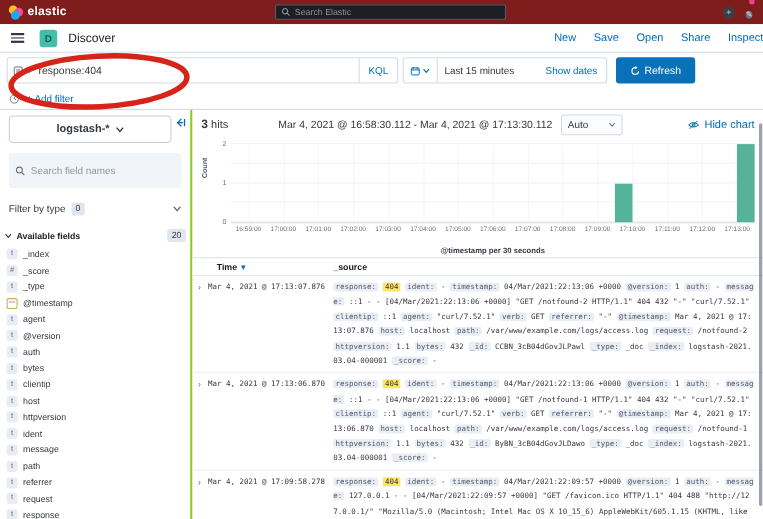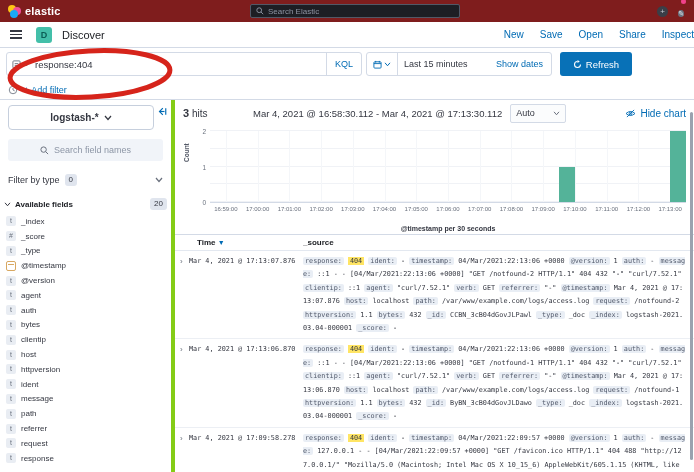--- a/index.html
+++ b/index.html
@@ -45,25 +45,25 @@
   .dp-range { font-size:9px; color:#343741; padding:0 6px; flex:1; }
   .show-dates { font-size:9px; color:#006bb4; padding-right:8px; cursor:pointer; white-space:nowrap; }
   .refresh-btn { flex:0 0 auto; margin-left:4px; width:72px; height:24px; background:#0871b7; border:none; border-radius:3px; color:#fff; font-size:9.5px; display:flex; align-items:center; justify-content:center; gap:4px; cursor:pointer; font-family:Liberation Sans, sans-serif; }
 
   
   .filterrow { position:absolute; left:0; top:80px; width:694px; height:20px; display:flex; align-items:center; gap:6px; padding:0 8px; border-bottom:1px solid #d3dae6; }
   .clock-icon { color:#69707d; }
   .add-filter { font-size:9px; color:#006bb4; cursor:pointer; }
 
   
-  .sidebar { position:absolute; left:0; top:100px; width:175px; height:372px; background:#fff; border-right:4px solid #84cc16; overflow:hidden; }
+  .sidebar { position:absolute; left:0; top:100px; width:175px; height:372px; background:#fff; border-right:2px solid #84cc16; overflow:hidden; }
   .index-row { display:flex; align-items:flex-start; padding:5px 4px 0 8px; }
   .index-btn { width:150px; height:25px; border:1px solid #c6cfdd; border-radius:4px; background:#fff; display:flex; align-items:center; justify-content:center; gap:5px; font-size:10px; font-weight:bold; color:#343741; cursor:pointer; font-family:inherit; }
   .collapse-btn { margin-left:3px; color:#006bb4; cursor:pointer; padding-top:2px; }
-  .field-search { margin:9px 8px 0 8px; height:22px; background:#f1f4f9; border-radius:3px; display:flex; align-items:center; gap:5px; padding:6px 6px;justify-content:center; }
+  .field-search { margin:9px 8px 0 8px; height:22px; background:#f1f4f9; border-radius:3px; display:flex; align-items:center; gap:5px; padding:16px 6px; }
   .field-search span { font-size:9px; color:#8d96a6; }
   .filter-type { margin:9px 8px 0 8px; height:20px; display:flex; align-items:center; gap:5px; font-size:9px; color:#343741; cursor:pointer; }
   .mini-badge { background:#e0e5ee; border-radius:3px; font-size:8px; padding:0 4px; line-height:12px; color:#343741; }
   .filter-type .chev { margin-left:auto; color:#69707d; }
   .avail-row { margin:8px 4px 2px 4px; display:flex; align-items:center; gap:4px; cursor:pointer; }
   .avail-row .chev { color:#343741; }
   .avail-label { font-size:8px; font-weight:bold; color:#1a1c21; }
   .avail-count { margin-left:auto; background:#e0e5ee; border-radius:3px; font-size:8px; padding:0 4px; line-height:12px; }
   .fields { padding:2px 0 0 6px; }
   .field-item { display:flex; align-items:center; gap:5px; height:14.8px; cursor:pointer; }
@@ -255,25 +255,25 @@
         <div class="field-item">
           <span class="ficon">t</span>
           <span class="fname">_type</span>
         </div>
         <div class="field-item">
           <span class="ficon cal"></span>
           <span class="fname">@timestamp</span>
         </div>
         <div class="field-item">
           <span class="ficon">t</span>
+          <span class="fname">agent</span>
+        </div>
+        <div class="field-item">
+          <span class="ficon">t</span>
           <span class="fname">@version</span>
-        </div>
-        <div class="field-item">
-          <span class="ficon">t</span>
-          <span class="fname">agent</span>
         </div>
         <div class="field-item">
           <span class="ficon">t</span>
           <span class="fname">auth</span>
         </div>
         <div class="field-item">
           <span class="ficon">t</span>
           <span class="fname">bytes</span>
         </div>
         <div class="field-item">

